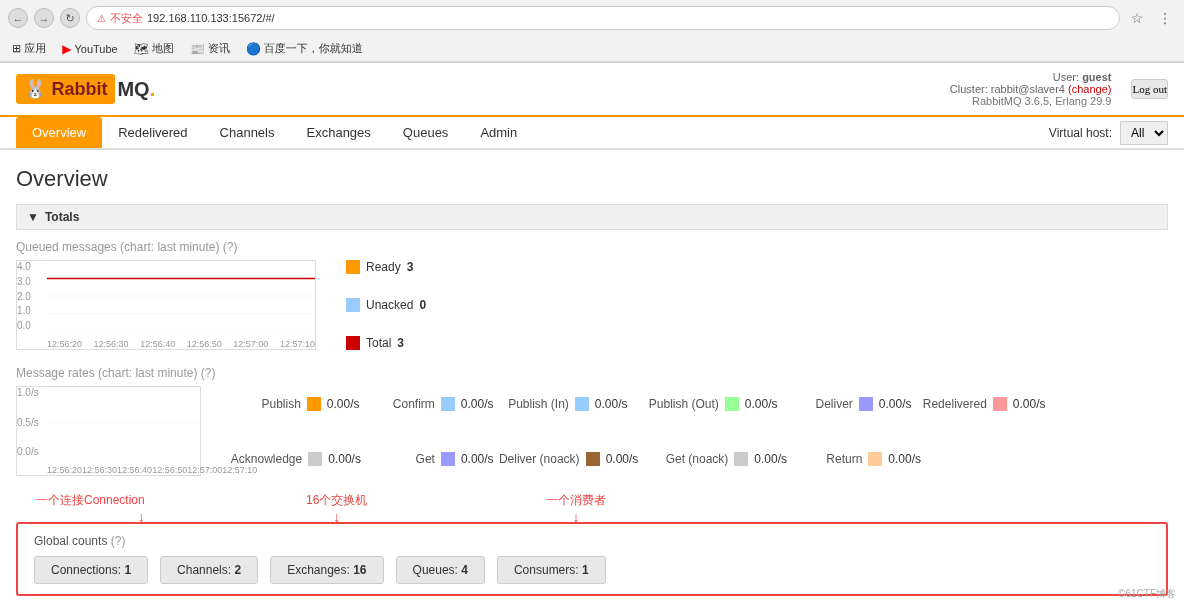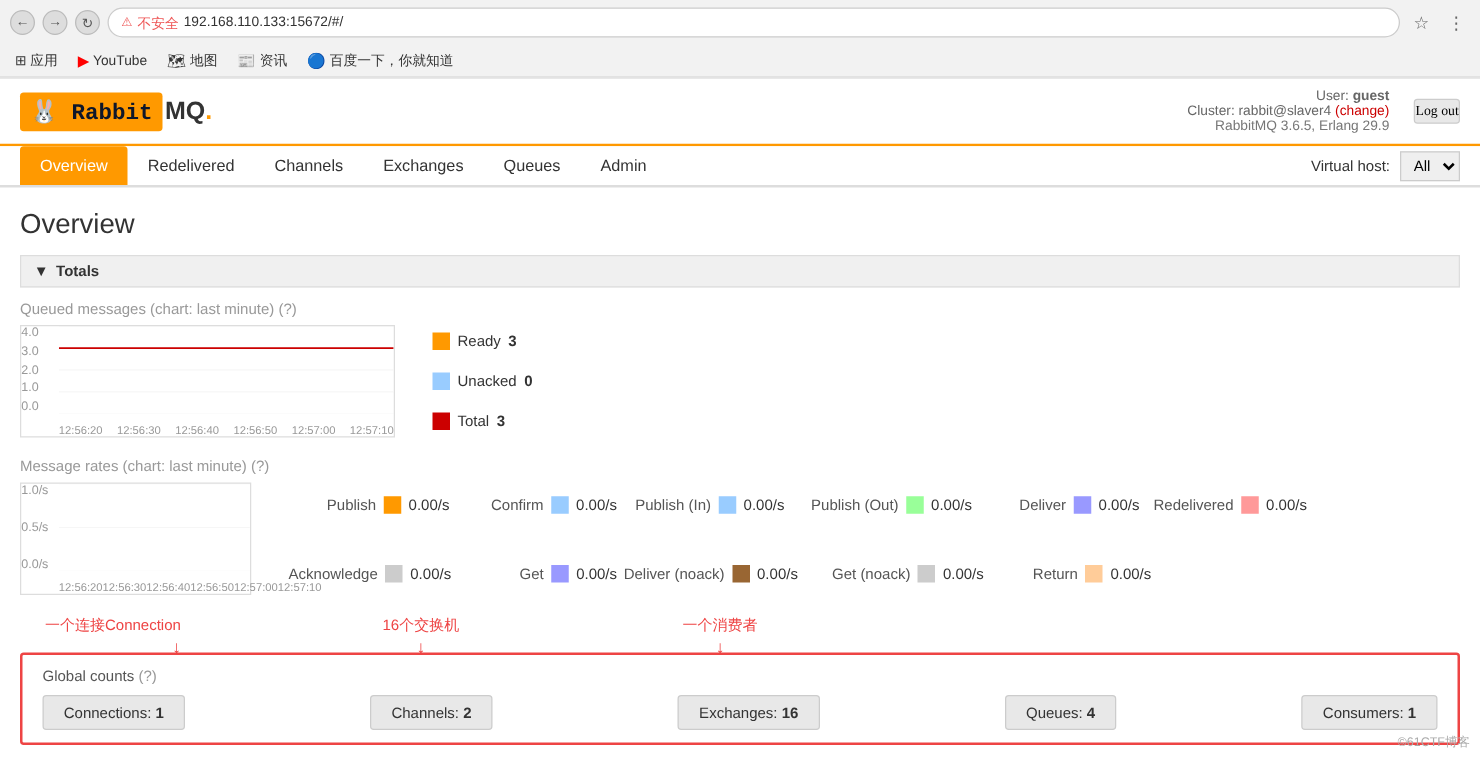--- a/index.html
+++ b/index.html
@@ -18,21 +18,21 @@
     .bookmark-item { display: flex; align-items: center; gap: 3px; cursor: pointer; padding: 2px 4px; border-radius: 3px; }
     .bookmark-icon { font-size: 12px; }
     .apps-btn { display: flex; align-items: center; gap: 3px; cursor: pointer; }
 
     
     .app-container { background: #fff; min-height: 530px; }
 
     
     .app-header { background: #fff; padding: 8px 16px; display: flex; justify-content: space-between; align-items: center; border-bottom: 2px solid #f90; }
     .logo { display: flex; align-items: center; gap: 2px; }
-    .logo-rabbit { background: #f90; color: #0f172a; padding: 4px 8px; font-size: 18px; font-weight: bold; border-radius: 3px; font-family: Liberation Mono, monospace; }
+    .logo-rabbit { background: #f90; color: #7f1d1d; padding: 4px 8px; font-size: 18px; font-weight: bold; border-radius: 3px; }
     .logo-mq { font-size: 20px; font-weight: bold; color: #333; }
     .logo-dot { color: #f90; font-size: 20px; }
     .header-right { text-align: right; font-size: 11px; color: #666; }
     .header-right a { color: #c00; text-decoration: none; }
     .logout-btn { background: #e8e8e8; border: 1px solid #ccc; padding: 3px 0; cursor: pointer; font-size: 11px; border-radius: 3px; margin-left: 8px; font-family: Liberation Serif, serif; }
 
     
     .nav-bar { background: #fff; display: flex; align-items: center; padding: 0 16px; border-bottom: 2px solid #ddd; }
     .nav-item { padding: 8px 16px; cursor: pointer; font-size: 13px; color: #333; text-decoration: none; }
     .nav-item.active { background: #f90; color: #fff; border-radius: 3px 3px 0 0; }
@@ -51,36 +51,36 @@
     .totals-content { padding: 10px 0; }
     .chart-section { margin-bottom: 16px; }
     .chart-label { font-size: 12px; color: #555; margin-bottom: 6px; }
     .chart-label span { color: #999; }
     .chart-row { display: flex; gap: 20px; }
     .chart-area { position: relative; width: 300px; height: 90px; border: 1px solid #ddd; background: #fff; }
     .chart-y-labels { position: absolute; left: 0; top: 0; bottom: 18px; width: 30px; display: flex; flex-direction: column; justify-content: space-between; font-size: 10px; color: #999; text-align: left; padding-right: 3px; }
     .chart-inner { position: absolute; left: 30px; right: 0; top: 0; bottom: 18px; overflow: hidden; }
     .chart-x-labels { position: absolute; left: 30px; right: 0; bottom: 0; display: flex; justify-content: space-between; font-size: 9px; color: #999; }
     .chart-svg { width: 100%; height: 100%; }
-    .chart-legend { display: flex; flex-direction: column; gap: 18px; justify-content: center; margin-left: 10px; font-size: 12px; }
+    .chart-legend { display: flex; flex-direction: column; gap: 18px; justify-content: space-between; margin-left: 10px; font-size: 12px; }
     .legend-item { display: flex; align-items: center; gap: 6px; }
     .legend-color { width: 14px; height: 14px; display: inline-block; }
 
     
     .rates-legend { display: flex; gap: 20px; flex-wrap: wrap; margin-left: 10px; }
     .rate-group { display: flex; flex-direction: row; gap: 4px; }
     .rate-item { display: flex; align-items: center; gap: 6px; font-size: 12px; min-width: 130px; }
     .rate-label { color: #555; min-width: 70px; text-align: right; }
     .rate-color { width: 14px; height: 14px; display: inline-block; }
     .rate-val { color: #333; }
 
     
     .global-counts { border: 2px solid #e44; border-radius: 3px; padding: 10px 16px; margin-bottom: 12px; }
     .global-counts-header { font-size: 12px; color: #555; margin-bottom: 8px; }
-    .counts-row { display: flex; gap: 12px; justify-content: space-between; }
+    .counts-row { display: flex; gap: 12px; }
     .count-box { background: #e8e8e8; border: 1px solid #ccc; border-radius: 3px; padding: 6px 16px; font-size: 12px; color: #333; cursor: pointer; }
 
     .watermark { position: fixed; bottom: 8px; right: 8px; font-size: 10px; color: #aaa; }
 
     
     .global-section-wrapper { position: relative; }
   </style>
 </head>
 <body>
 

